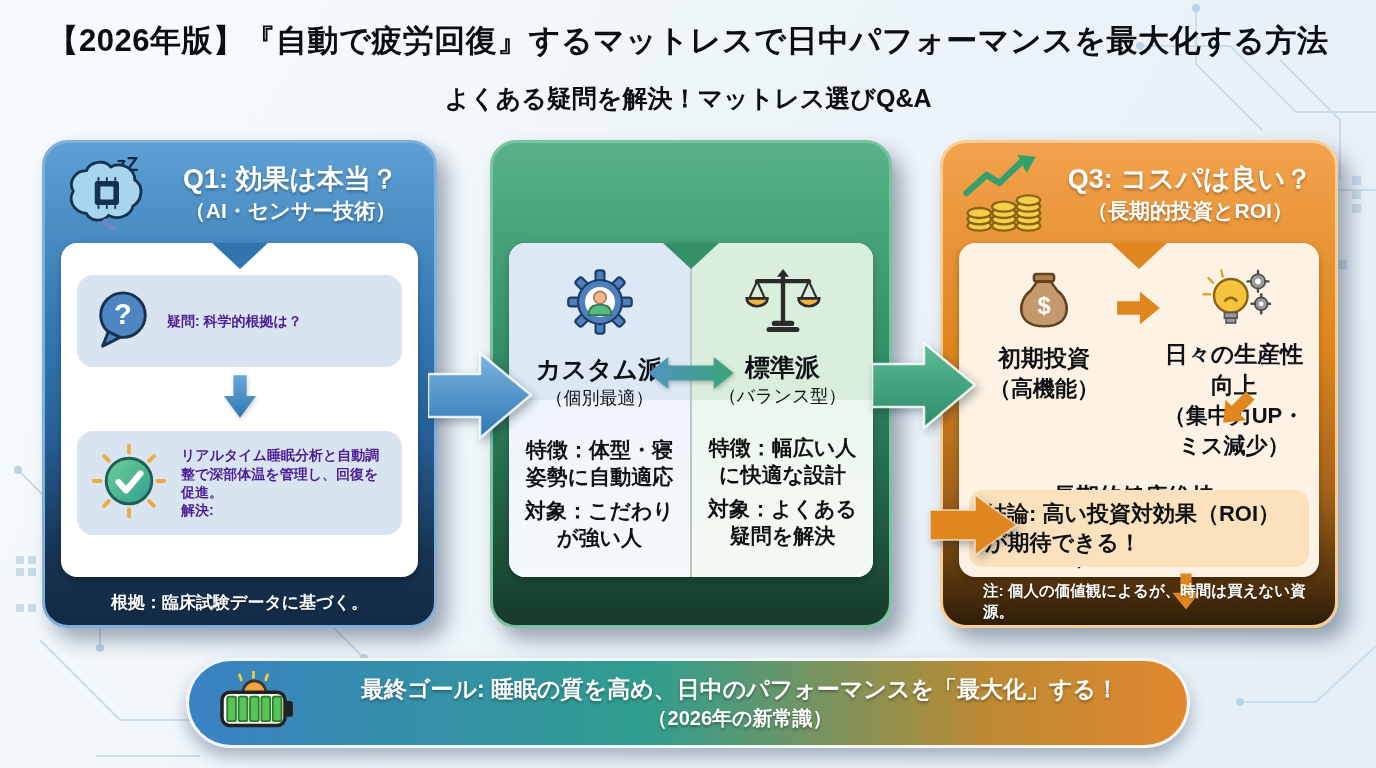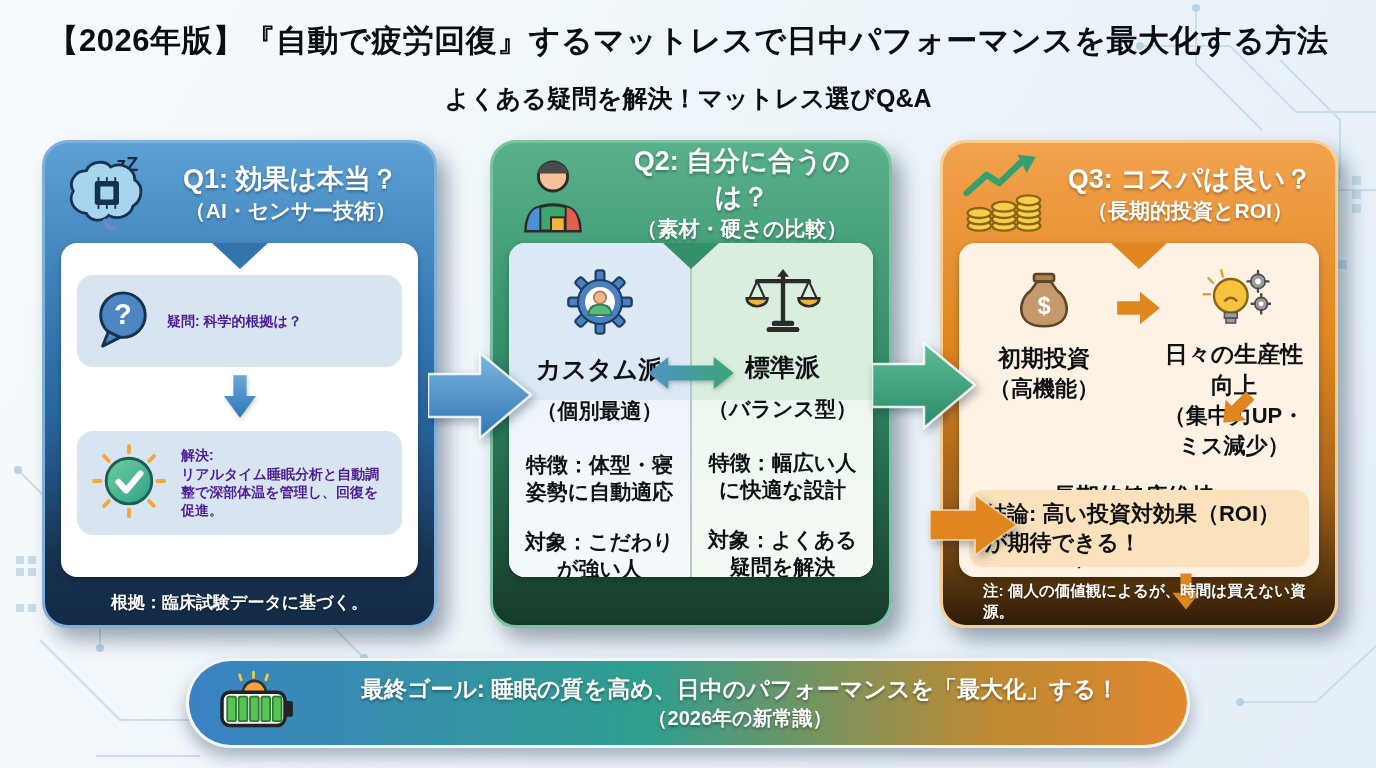--- a/index.html
+++ b/index.html
@@ -49,23 +49,23 @@
   .q1-card-text{ font-size:14px; font-weight:800; color:#4c1d95; line-height:1.32; text-align:left; }
 
   
   .q2-body{ display:flex; overflow:hidden; }
   .q2-col{ flex:1; display:flex; flex-direction:column; align-items:center; text-align:center;
     padding:22px 8px 12px; color:#0e1215; }
   .q2-col-left{ background:linear-gradient(180deg,#dce9f5 0%,#dce9f5 47%,#eef4fa 47%,#f4f9fc 100%); }
   .q2-col-right{ background:linear-gradient(180deg,#d9eedd 0%,#d9eedd 47%,#edf7ef 47%,#f3faf4 100%); }
   .q2-divider{ width:2px; background:#b9c8c2; }
   .q2-name{ font-size:25px; font-weight:900; margin-top:10px; }
-  .q2-tag{ font-size:21px; font-weight:700;margin-top:11px; }
+  .q2-tag{ font-size:18px; font-weight:400; }
   .q2-feature{ font-size:21px; font-weight:800; line-height:1.3; margin-top:26px; }
-  .q2-target{ font-size:21px; font-weight:800; line-height:1.3; margin-top:22px; }
+  .q2-target{ font-size:21px; font-weight:800; line-height:1.3; margin-top:6px; }
   .q2-swap{ position:absolute; left:50%; top:112px; transform:translateX(-50%); z-index:3;
     filter:drop-shadow(1px 2px 2px rgba(0,0,0,.25)); }
 
   
   .q3-body{ background:#fdf2e3; display:flex; flex-direction:column; align-items:center; padding:24px 12px 10px; }
   .q3-row1{ display:flex; width:100%; align-items:flex-start; }
   .q3-step{ flex:1; text-align:center; color:#0e1215; }
   .q3-step-label{ font-size:23px; font-weight:900; margin-top:4px; }
   .q3-step-tag{ font-size:22px; font-weight:800; }
   .q3-arrow-right{ margin-top:22px; flex:0 0 auto; }
@@ -200,46 +200,30 @@
               <line x1="10" y1="40" x2="3" y2="40"></line>
                 <line x1="18.8" y1="18.8" x2="13.8" y2="13.8"></line>
               <line x1="40" y1="10" x2="40" y2="3"></line>
                 <line x1="61.2" y1="18.8" x2="66.2" y2="13.8"></line>
             </g>
             <circle cx="40" cy="40" r="24" fill="url(#gradChk)" stroke="#1d5f54" stroke-width="3"></circle>
             <path d="M29 41 l8 9 l15 -18" stroke="#fff" stroke-width="6.5" fill="none" stroke-linecap="round" stroke-linejoin="round"></path>
           </svg>
         </span>
         <span class="q1-card-text">
+          <span>リアルタイム睡眠分析と自動調整で深部体温を管理し、回復を促進。</span>
           <span style="display:block;">解決:</span>
-          <span>リアルタイム睡眠分析と自動調整で深部体温を管理し、回復を促進。</span>
         </span>
       </div>
     </div>
 
     <div class="panel-foot foot-q1">根拠：臨床試験データに基づく。</div>
   </section>
 
   <section class="panel panel-q2">
-    <div class="panel-head">
-      <span class="head-icon">
-        <svg viewBox="0 0 76 82" width="74" height="80" aria-hidden="true">
-          <path d="M10 80 q0 -27 28 -27 q28 0 28 27 z" fill="#3fa56e" stroke="#2b2b2b" stroke-width="3"></path>
-          <path d="M10 80 q1 -24 15 -25 l0 25 z" fill="#4b8fd4" stroke="#2b2b2b" stroke-width="2"></path>
-          <path d="M66 80 q-1 -24 -15 -25 l0 25 z" fill="#e2604f" stroke="#2b2b2b" stroke-width="2"></path>
-          <rect x="36" y="66" width="14" height="14" fill="#f2b43c" stroke="#2b2b2b" stroke-width="2"></rect>
-          <circle cx="38" cy="24" r="15" fill="#f6c29a" stroke="#2b2b2b" stroke-width="3"></circle>
-          <path d="M23 21 a15 12 0 0 1 30 0" fill="#4a4a4a"></path>
-        </svg>
-      </span>
-      <div class="head-text">
-        <div class="head-title">Q2: 自分に合うのは？</div>
-        <div class="head-sub">（素材・硬さの比較）</div>
-      </div>
-    </div>
 
     <div class="panel-body q2-body">
       <div class="notch notch-q2" style="z-index:5;"></div>
 
       <div class="q2-col q2-col-left">
         <span>
           <svg viewBox="0 0 84 84" width="74" height="74" aria-hidden="true">
             <g fill="#4e7fc0" stroke="#1d3e66" stroke-width="2.5">
               <rect x="37" y="6" width="10" height="14" rx="3" transform="rotate(0 42 42)"></rect>
               <rect x="37" y="6" width="10" height="14" rx="3" transform="rotate(45 42 42)"></rect>

